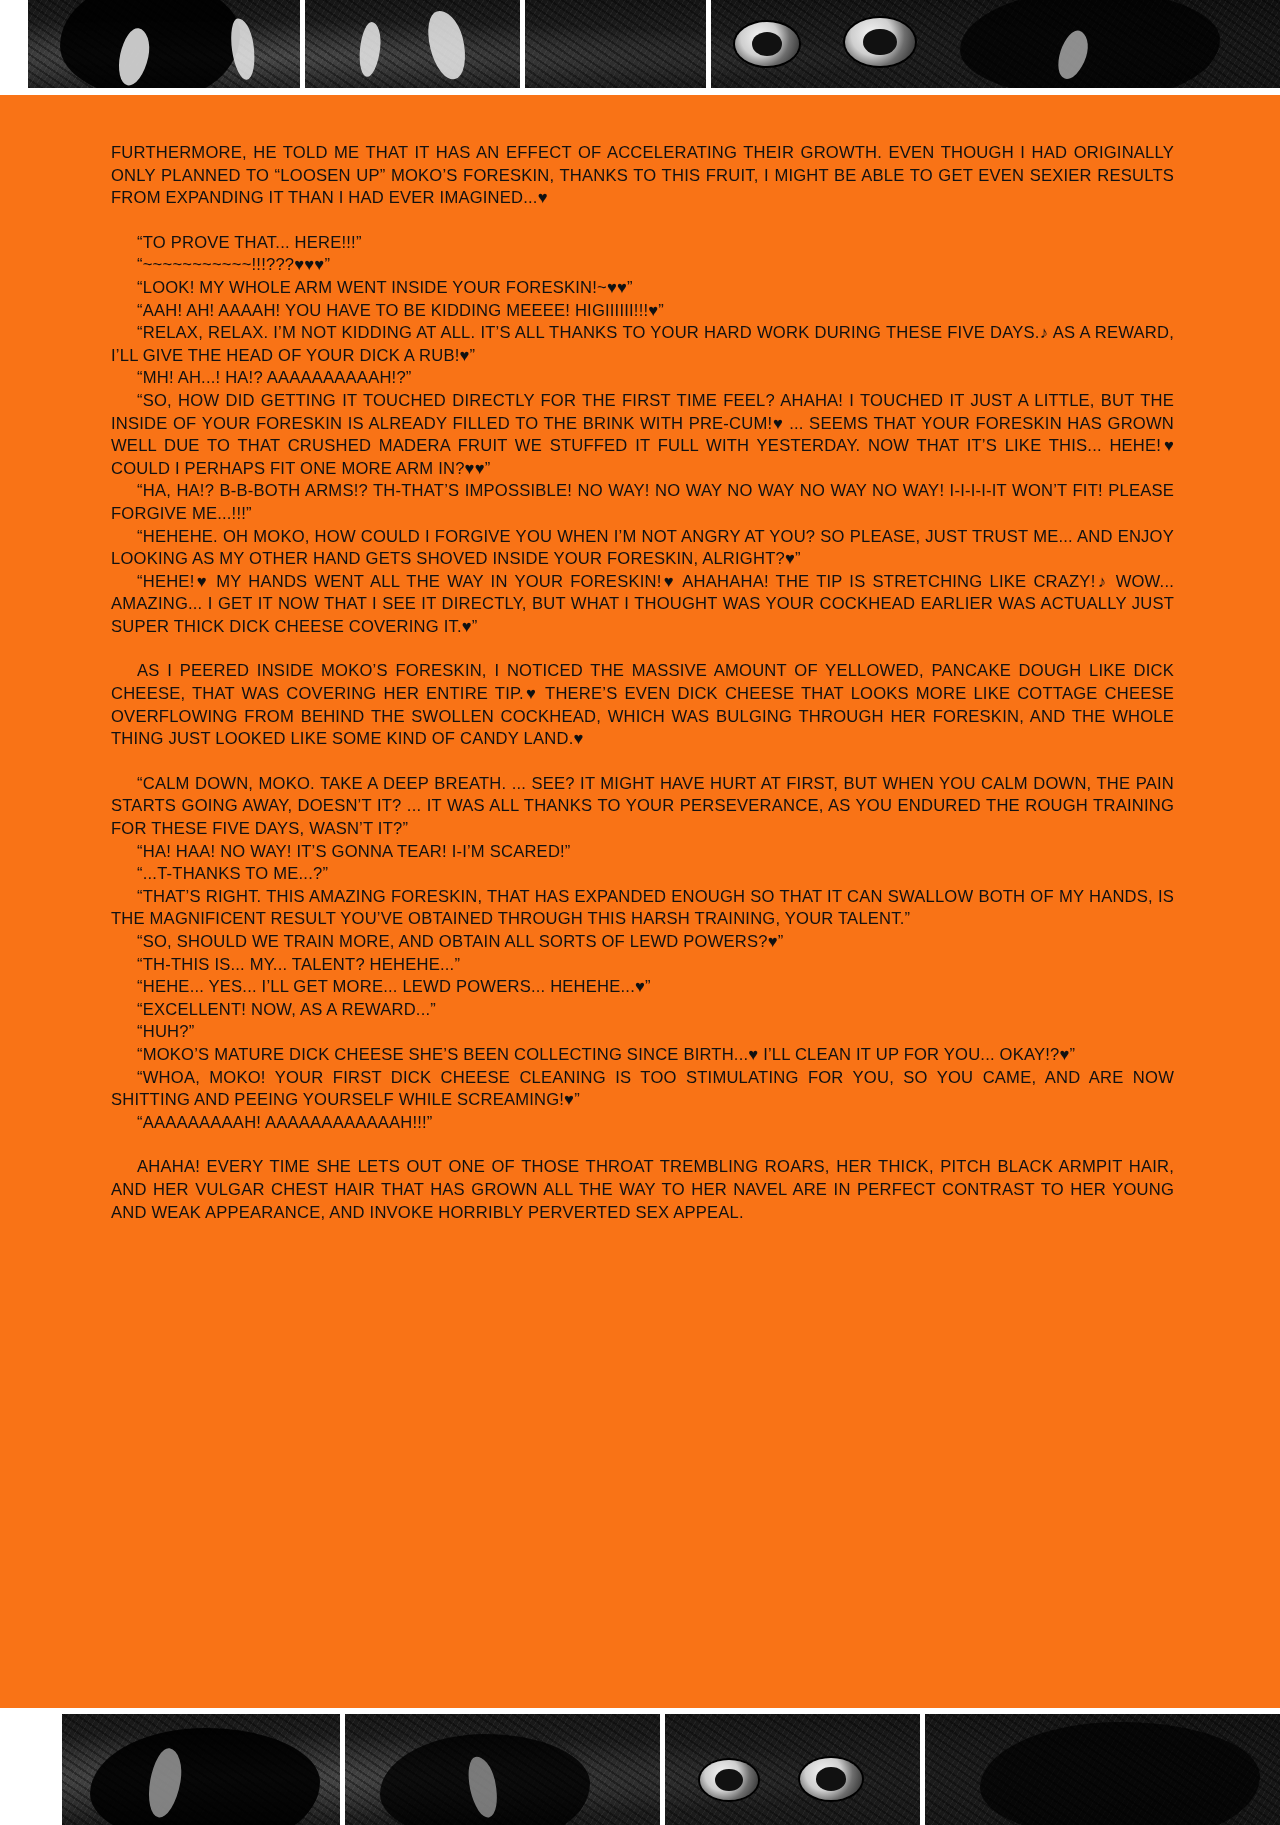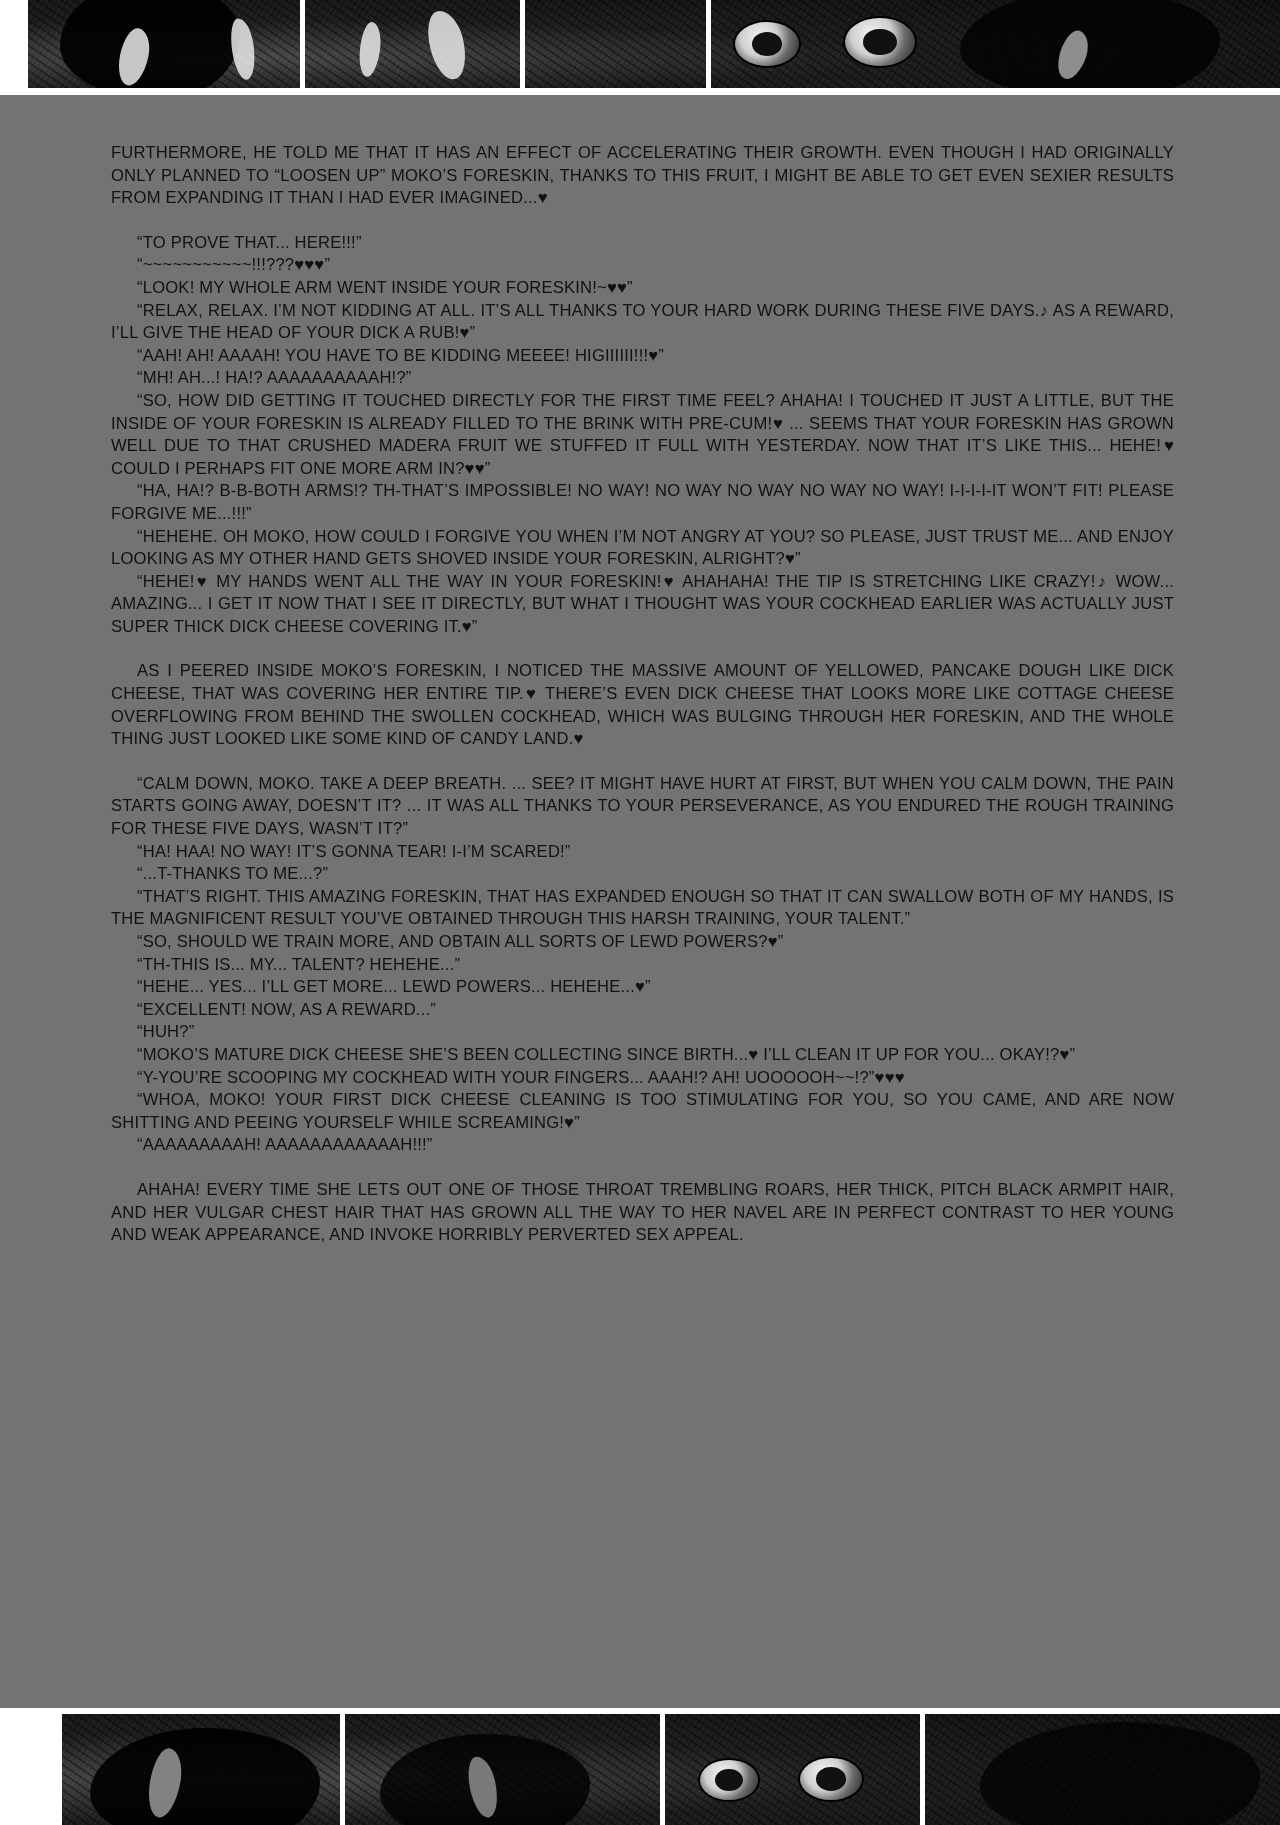--- a/index.html
+++ b/index.html
@@ -4,21 +4,21 @@
 <style>
   html, body {
     margin: 0;
     padding: 0;
     background: #ffffff;
   }
   .page {
     position: relative;
     width: 1280px;
     height: 1825px;
-    background: #737373;
+    background: #f97316;
     overflow: hidden;
     font-family: "Liberation Sans", sans-serif;
   }
 
   
   .panel-strip {
     position: absolute;
     left: 0;
     width: 1280px;
     background: #1a1a1a;
@@ -141,43 +141,42 @@
   </div>
 
   <div class="body-text">
 
     <p class="para noindent">FURTHERMORE, HE TOLD ME THAT IT HAS AN EFFECT OF ACCELERATING THEIR GROWTH. EVEN THOUGH I HAD ORIGINALLY ONLY PLANNED TO “LOOSEN UP” MOKO’S FORESKIN, THANKS TO THIS FRUIT, I MIGHT BE ABLE TO GET EVEN SEXIER RESULTS FROM EXPANDING IT THAN I HAD EVER IMAGINED...♥</p>
     <div class="gap"></div>
 
     <p class="para">“TO PROVE THAT... HERE!!!”</p>
     <p class="para">“~~~~~~~~~~~!!!???♥♥♥”</p>
     <p class="para">“LOOK! MY WHOLE ARM WENT INSIDE YOUR FORESKIN!~♥♥”</p>
+    <p class="para">“AAH! AH! AAAAH! YOU HAVE TO BE KIDDING MEEEE! HIGIIIIII!!!♥”</p>
     <p class="para">“RELAX, RELAX. I’M NOT KIDDING AT ALL. IT’S ALL THANKS TO YOUR HARD WORK DURING THESE FIVE DAYS.♪ AS A REWARD, I’LL GIVE THE HEAD OF YOUR DICK A RUB!♥”</p>
-    <p class="para">“AAH! AH! AAAAH! YOU HAVE TO BE KIDDING MEEEE! HIGIIIIII!!!♥”</p>
     <p class="para">“MH! AH...! HA!? AAAAAAAAAAH!?”</p>
     <p class="para">“SO, HOW DID GETTING IT TOUCHED DIRECTLY FOR THE FIRST TIME FEEL? AHAHA! I TOUCHED IT JUST A LITTLE, BUT THE INSIDE OF YOUR FORESKIN IS ALREADY FILLED TO THE BRINK WITH PRE-CUM!♥ ... SEEMS THAT YOUR FORESKIN HAS GROWN WELL DUE TO THAT CRUSHED MADERA FRUIT WE STUFFED IT FULL WITH YESTERDAY. NOW THAT IT’S LIKE THIS... HEHE!♥ COULD I PERHAPS FIT ONE MORE ARM IN?♥♥”</p>
     <p class="para">“HA, HA!? B-B-BOTH ARMS!? TH-THAT’S IMPOSSIBLE! NO WAY! NO WAY NO WAY NO WAY NO WAY! I-I-I-I-IT WON’T FIT! PLEASE FORGIVE ME...!!!”</p>
     <p class="para">“HEHEHE. OH MOKO, HOW COULD I FORGIVE YOU WHEN I’M NOT ANGRY AT YOU? SO PLEASE, JUST TRUST ME... AND ENJOY LOOKING AS MY OTHER HAND GETS SHOVED INSIDE YOUR FORESKIN, ALRIGHT?♥”</p>
     <p class="para">“HEHE!♥ MY HANDS WENT ALL THE WAY IN YOUR FORESKIN!♥ AHAHAHA! THE TIP IS STRETCHING LIKE CRAZY!♪ WOW... AMAZING... I GET IT NOW THAT I SEE IT DIRECTLY, BUT WHAT I THOUGHT WAS YOUR COCKHEAD EARLIER WAS ACTUALLY JUST SUPER THICK DICK CHEESE COVERING IT.♥”</p>
 
     <div class="gap"></div>
     <p class="para">AS I PEERED INSIDE MOKO’S FORESKIN, I NOTICED THE MASSIVE AMOUNT OF YELLOWED, PANCAKE DOUGH LIKE DICK CHEESE, THAT WAS COVERING HER ENTIRE TIP.♥ THERE’S EVEN DICK CHEESE THAT LOOKS MORE LIKE COTTAGE CHEESE OVERFLOWING FROM BEHIND THE SWOLLEN COCKHEAD, WHICH WAS BULGING THROUGH HER FORESKIN, AND THE WHOLE THING JUST LOOKED LIKE SOME KIND OF CANDY LAND.♥</p>
 
     <div class="gap"></div>
     <p class="para">“CALM DOWN, MOKO. TAKE A DEEP BREATH. ... SEE? IT MIGHT HAVE HURT AT FIRST, BUT WHEN YOU CALM DOWN, THE PAIN STARTS GOING AWAY, DOESN’T IT? ... IT WAS ALL THANKS TO YOUR PERSEVERANCE, AS YOU ENDURED THE ROUGH TRAINING FOR THESE FIVE DAYS, WASN’T IT?”</p>
     <p class="para">“HA! HAA! NO WAY! IT’S GONNA TEAR! I-I’M SCARED!”</p>
     <p class="para">“...T-THANKS TO ME...?”</p>
     <p class="para">“THAT’S RIGHT. THIS AMAZING FORESKIN, THAT HAS EXPANDED ENOUGH SO THAT IT CAN SWALLOW BOTH OF MY HANDS, IS THE MAGNIFICENT RESULT YOU’VE OBTAINED THROUGH THIS HARSH TRAINING, YOUR TALENT.”</p>
     <p class="para">“SO, SHOULD WE TRAIN MORE, AND OBTAIN ALL SORTS OF LEWD POWERS?♥”</p>
     <p class="para">“TH-THIS IS... MY... TALENT? HEHEHE...”</p>
     <p class="para">“HEHE... YES... I’LL GET MORE... LEWD POWERS... HEHEHE...♥”</p>
     <p class="para">“EXCELLENT! NOW, AS A REWARD...”</p>
     <p class="para">“HUH?”</p>
     <p class="para">“MOKO’S MATURE DICK CHEESE SHE’S BEEN COLLECTING SINCE BIRTH...♥ I’LL CLEAN IT UP FOR YOU... OKAY!?♥”</p>
-    <p class="para">“Y-YOU’RE SCOOPING MY COCKHEAD WITH YOUR FINGERS... AAAH!? AH! UOOOOOH~~!?”♥♥♥</p>
     <p class="para">“WHOA, MOKO! YOUR FIRST DICK CHEESE CLEANING IS TOO STIMULATING FOR YOU, SO YOU CAME, AND ARE NOW SHITTING AND PEEING YOURSELF WHILE SCREAMING!♥”</p>
     <p class="para">“AAAAAAAAAH! AAAAAAAAAAAAH!!!”</p>
 
     <div class="gap"></div>
     <p class="para">AHAHA! EVERY TIME SHE LETS OUT ONE OF THOSE THROAT TREMBLING ROARS, HER THICK, PITCH BLACK ARMPIT HAIR, AND HER VULGAR CHEST HAIR THAT HAS GROWN ALL THE WAY TO HER NAVEL ARE IN PERFECT CONTRAST TO HER YOUNG AND WEAK APPEARANCE, AND INVOKE HORRIBLY PERVERTED SEX APPEAL.</p>
   </div>
 
   <div class="panel-strip bottom">
     <div class="strip-bg"></div>
     <div class="strip-hatch"></div>

